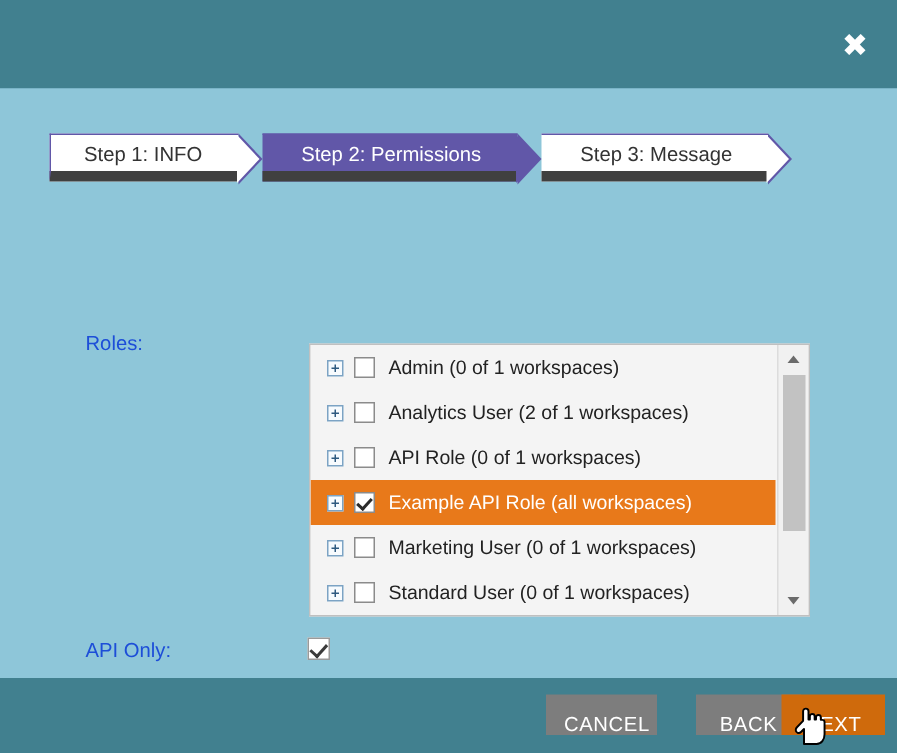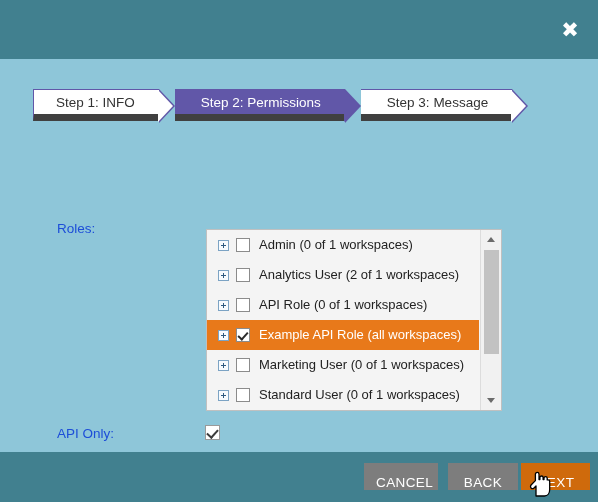--- a/index.html
+++ b/index.html
@@ -140,21 +140,21 @@
     font-family: "Liberation Sans", sans-serif;
   }
   #roles-label { left: 57px; top: 162px; }
   #apionly-label { left: 57px; top: 367px; }
 
   
   .roles-box {
     position: absolute;
     left: 206px;
     top: 170px;
-    width: 296px;
+    width: 334px;
     height: 182px;
     background: #f4f4f4;
     border: 1px solid #c0c0c0;
     box-sizing: border-box;
     overflow: hidden;
   }
   .roles-list {
     position: absolute;
     left: 0;
     top: 0;
@@ -316,21 +316,21 @@
     height: 27px;
     border: none;
     color: #ffffff;
     font-size: 13.5px;
     font-family: "Liberation Sans", sans-serif;
     letter-spacing: 0.4px;
     cursor: pointer;
     padding: 12px;
   }
   .btn.cancel { right: 160px; width: 74px; background: #7d7d7d; }
-  .btn.back   { right: 80px;  width: 70px; background: #7d7d7d; }
+  .btn.back   { right: 64px;  width: 70px; background: #7d7d7d; }
   .btn.next   { right: 8px;   width: 69px; background: #cf6a0c; }
 
   
   .cursor-hand {
     position: absolute;
     left: 527px;
     top: 470px;
     width: 26px;
     height: 30px;
     pointer-events: none;

